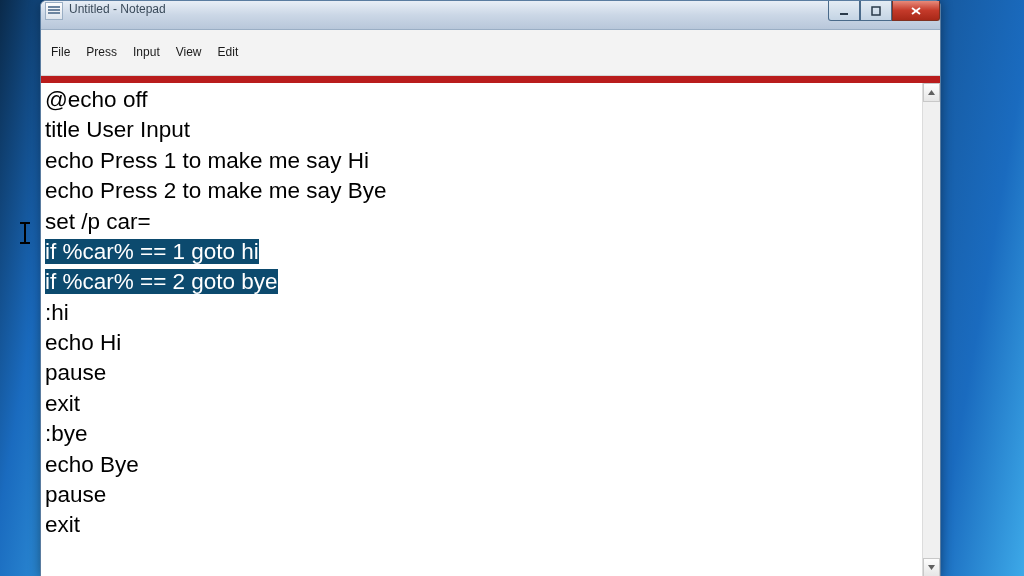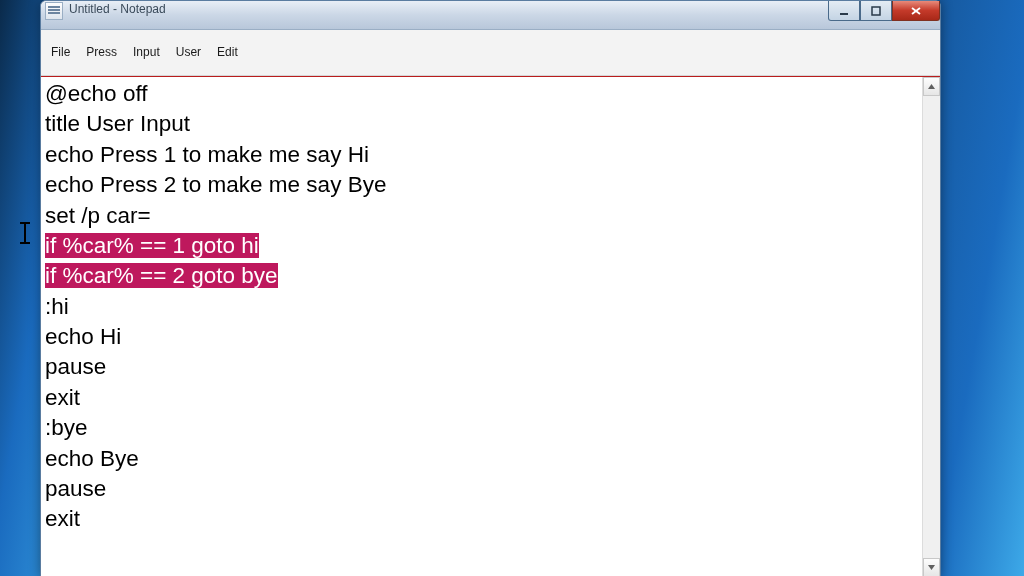--- a/index.html
+++ b/index.html
@@ -100,37 +100,37 @@
     font-size: 12px;
   }
   .menu-item {
     padding: 3px 8px 2px 8px;
     color: #1a1a1a;
   }
   .client {
     flex: 1;
     display: flex;
     background: #fff;
-    border-top: 1px solid #b91c1c;
+    border-top: 7px solid #b91c1c;
     min-height: 0;
   }
   .editor {
     flex: 1;
     padding: 2px 0 2px 4px;
     font-family: Verdana, Geneva, sans-serif;
     font-size: 22.5px;
     line-height: 1.35;
     color: #000;
     white-space: pre;
     overflow: hidden;
     cursor: text;
   }
   .editor .line { display: block; }
   .editor .sel {
-    background: #be185d;
+    background: #0c4a6e;
     color: #fff;
   }
   .vscroll {
     width: 17px;
     background: #f0f0f0;
     border-left: 1px solid #dcdcdc;
     display: flex;
     flex-direction: column;
   }
   .sb-btn {
@@ -195,21 +195,21 @@
             <line x1="10" y1="2" x2="2" y2="8" stroke="#fff" stroke-width="1.8"></line>
           </svg>
         </div>
       </div>
     </div>
 
     <div class="menubar">
       <div class="menu-item">File</div>
       <div class="menu-item">Press</div>
       <div class="menu-item">Input</div>
-      <div class="menu-item">User</div>
+      <div class="menu-item">View</div>
       <div class="menu-item">Edit</div>
     </div>
 
     <div class="client">
       <div class="editor" id="editor"><span class="line">@echo off</span><span class="line">title User Input</span><span class="line">echo Press 1 to make me say Hi</span><span class="line">echo Press 2 to make me say Bye</span><span class="line">set /p car=</span><span class="line"><span class="sel">if %car% == 1 goto hi</span></span><span class="line"><span class="sel">if %car% == 2 goto bye</span></span><span class="line">:hi</span><span class="line">echo Hi</span><span class="line">pause</span><span class="line">exit</span><span class="line">:bye</span><span class="line">echo Bye</span><span class="line">pause</span><span class="line">exit</span></div>
       <div class="vscroll">
         <div class="sb-btn">
           <svg width="9" height="9">
               <polygon points="4.5,2 8,7 1,7" fill="#606060"></polygon>
             </svg>

